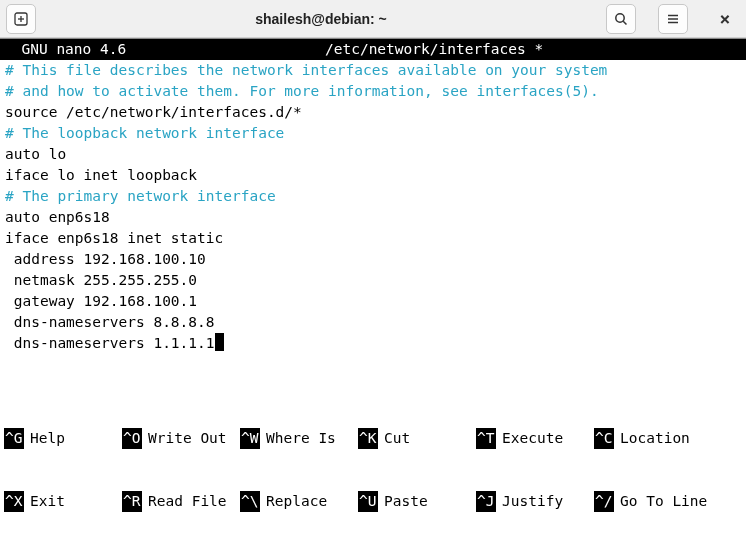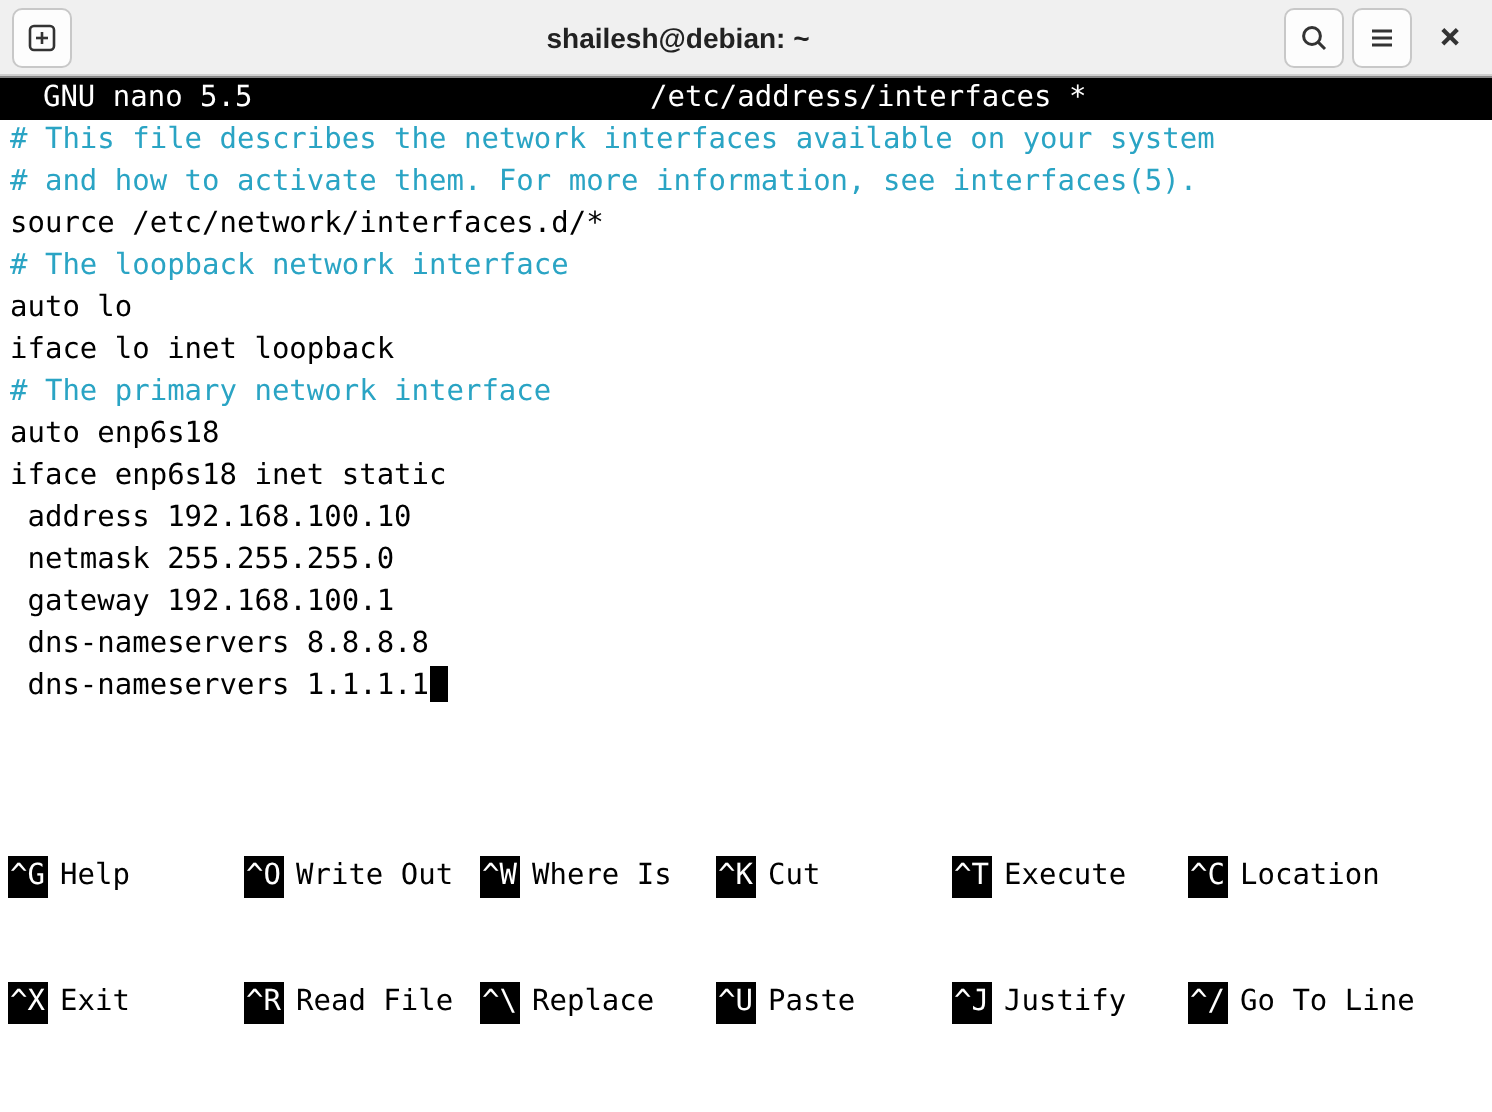--- a/index.html
+++ b/index.html
@@ -12,21 +12,21 @@
     display: flex;
     flex-direction: column;
   }
   .titlebar {
     height: 38px;
     background: #f0f0f0;
     border-bottom: 1px solid #d0d0d0;
     display: flex;
     align-items: center;
     padding: 0 6px;
-    gap: 4px;
+    gap: 22px;
   }
   .tb-btn {
     width: 30px;
     height: 30px;
     border: 1px solid #c8c8c8;
     border-radius: 5px;
     background: #fdfdfd;
     display: flex;
     align-items: center;
     justify-content: center;
@@ -131,22 +131,22 @@
     </svg>
   </div>
   <div class="tb-btn close">
     <span>×</span>
   </div>
 </div>
 
 <div class="terminal">
 
   <div class="nano-header">
-    <span class="hl">  GNU nano 5.5</span>
-    <span class="hc">/etc/address/interfaces *</span>
+    <span class="hl">  GNU nano 4.6</span>
+    <span class="hc">/etc/network/interfaces *</span>
     <span class="hr"></span>
   </div>
 
   <div class="editor" id="editor-body"><div><span class="c-comment"># This file describes the network interfaces available on your system</span></div><div><span class="c-comment"># and how to activate them. For more information, see interfaces(5).</span></div><div><span></span></div><div><span>source /etc/network/interfaces.d/*</span></div><div><span></span></div><div><span class="c-comment"># The loopback network interface</span></div><div><span>auto lo</span></div><div><span>iface lo inet loopback</span></div><div><span></span></div><div><span class="c-comment"># The primary network interface</span></div><div><span>auto enp6s18</span></div><div><span>iface enp6s18 inet static</span></div><div><span> address 192.168.100.10</span></div><div><span> netmask 255.255.255.0</span></div><div><span> gateway 192.168.100.1</span></div><div><span> dns-nameservers 8.8.8.8</span></div><div><span> dns-nameservers 1.1.1.1</span><span class="cursor"></span></div></div>
 
   <div class="nano-footer">
     <div class="row" id="sc-row1"><div class="sc"><span class="k">^G</span><span>Help</span></div><div class="sc"><span class="k">^O</span><span>Write Out</span></div><div class="sc"><span class="k">^W</span><span>Where Is</span></div><div class="sc"><span class="k">^K</span><span>Cut</span></div><div class="sc"><span class="k">^T</span><span>Execute</span></div><div class="sc"><span class="k">^C</span><span>Location</span></div></div>
     <div class="row" id="sc-row2"><div class="sc"><span class="k">^X</span><span>Exit</span></div><div class="sc"><span class="k">^R</span><span>Read File</span></div><div class="sc"><span class="k">^\</span><span>Replace</span></div><div class="sc"><span class="k">^U</span><span>Paste</span></div><div class="sc"><span class="k">^J</span><span>Justify</span></div><div class="sc"><span class="k">^/</span><span>Go To Line</span></div></div>
   </div>
 

